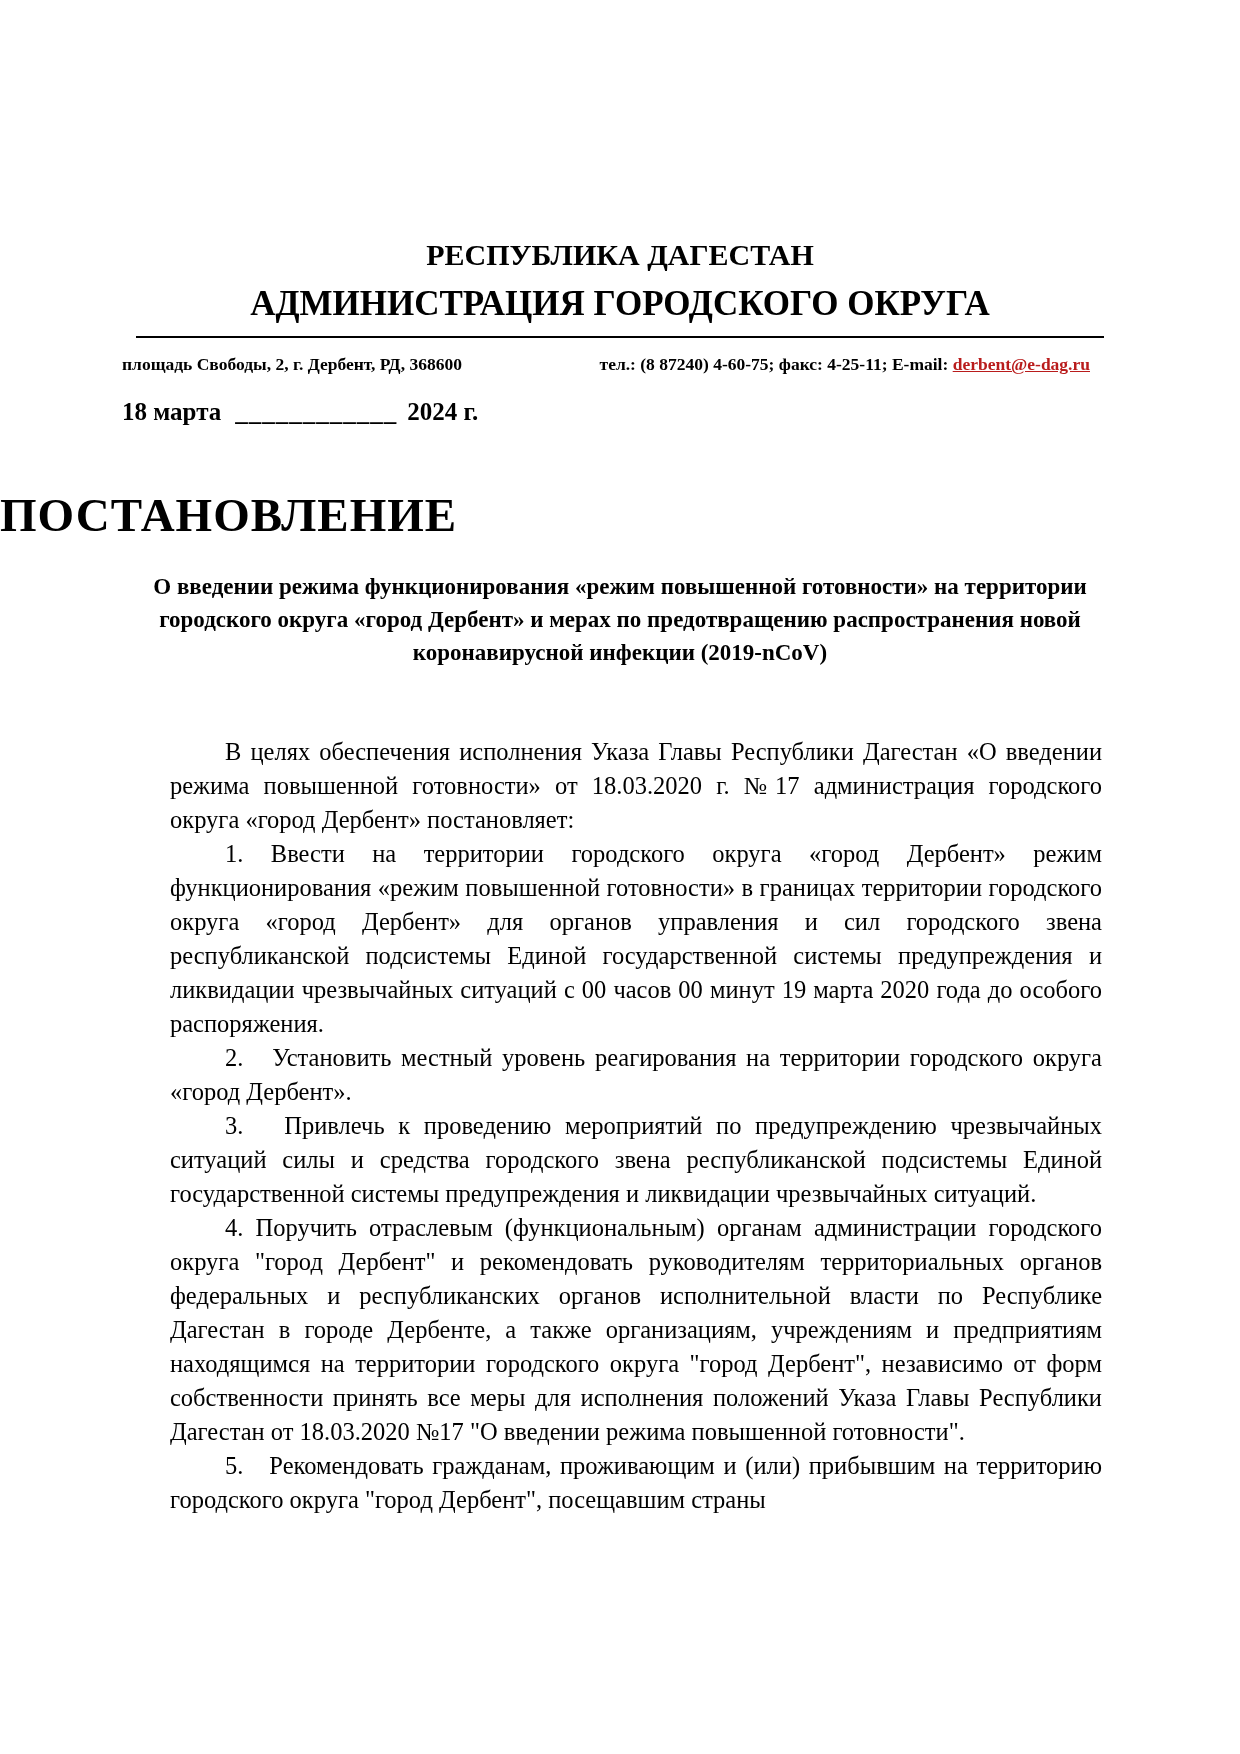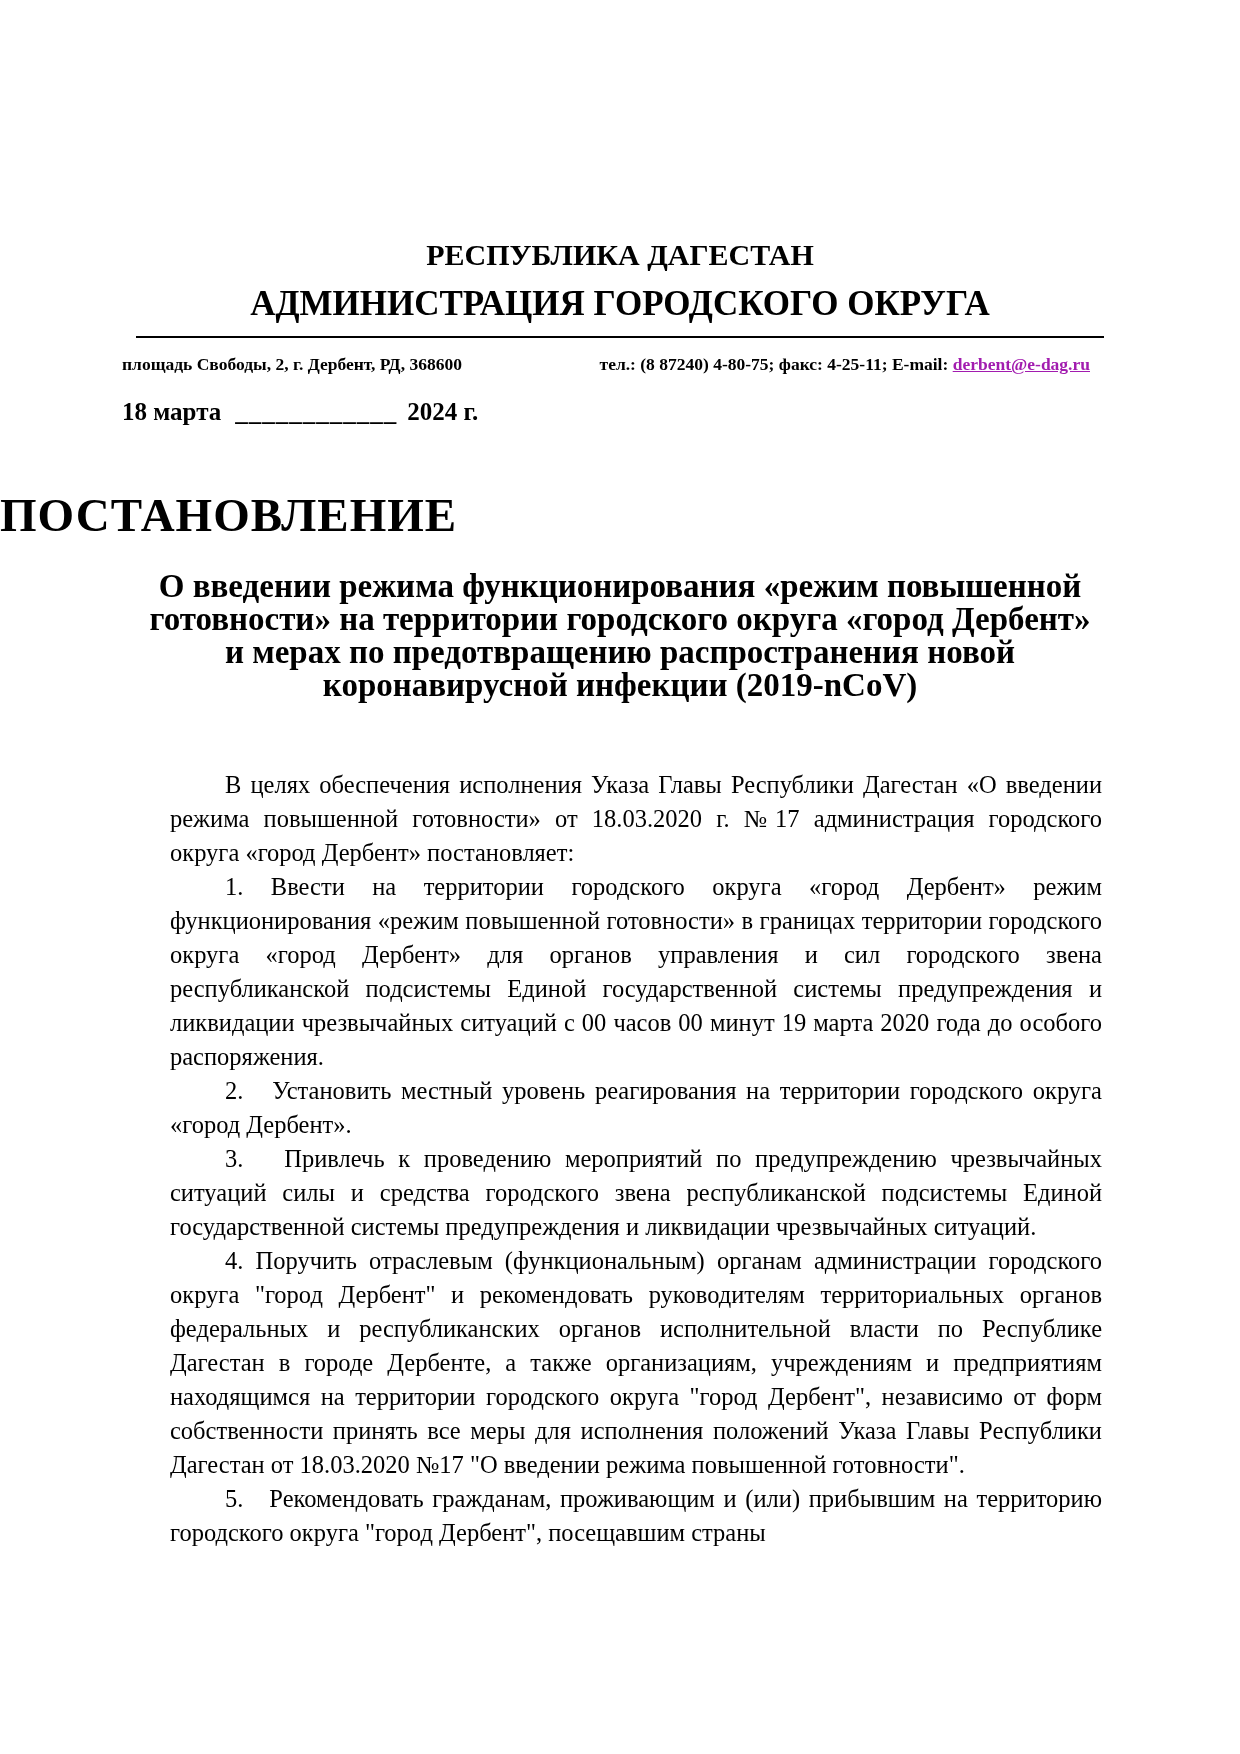--- a/index.html
+++ b/index.html
@@ -42,21 +42,21 @@
   .lh-info-row {
     display: flex;
     justify-content: space-between;
     align-items: baseline;
     margin: 16px 150px 9px 122px;
     font-weight: bold;
     font-size: 17.5px;
   }
   .lh-email {
     text-decoration: underline;
-    color: #a21caf;
+    color: #b91c1c;
     cursor: pointer;
   }
   .lh-date-row {
     position: relative;
     margin-left: 122px;
     height: 80px;
   }
   .lh-date {
     position: absolute;
     top: 14px;
@@ -92,21 +92,21 @@
     text-align: left;
     font-weight: bold;
     font-size: 47px;
     letter-spacing: 1px;
     line-height: 1.1;
   }
   .doc-subtitle {
     margin: 28px 148px 0 148px;
     text-align: center;
     font-weight: bold;
-    font-size: 33px;
+    font-size: 23px;
     line-height: 33px;
   }
   
   .doc-body {
     margin: 66px 138px 0 170px;
     font-size: 24.5px;
     line-height: 34px;
   }
   .body-par {
     text-align: justify;
@@ -118,21 +118,21 @@
 
 <div class="page">
 
   <div class="letterhead">
     <div class="lh-republic">РЕСПУБЛИКА ДАГЕСТАН</div>
     <div class="lh-org1">АДМИНИСТРАЦИЯ ГОРОДСКОГО ОКРУГА</div>
     <div class="lh-rule"></div>
 
     <div class="lh-info-row">
       <span class="lh-address">площадь Свободы, 2, г. Дербент, РД, 368600</span>
-      <span class="lh-contact"><span>тел.: (8 87240) 4-80-75; факс: 4-25-11; E-mail: </span><span class="lh-email">derbent@e-dag.ru</span></span>
+      <span class="lh-contact"><span>тел.: (8 87240) 4-60-75; факс: 4-25-11; E-mail: </span><span class="lh-email">derbent@e-dag.ru</span></span>
     </div>
 
     <div class="lh-date-row">
       <div class="lh-date">
         <span>18 марта</span><span class="lh-blank">____________</span><span>2024 г.</span>
       </div>
     </div>
   </div>
 
   <h1 class="doc-title">ПОСТАНОВЛЕНИЕ</h1>

